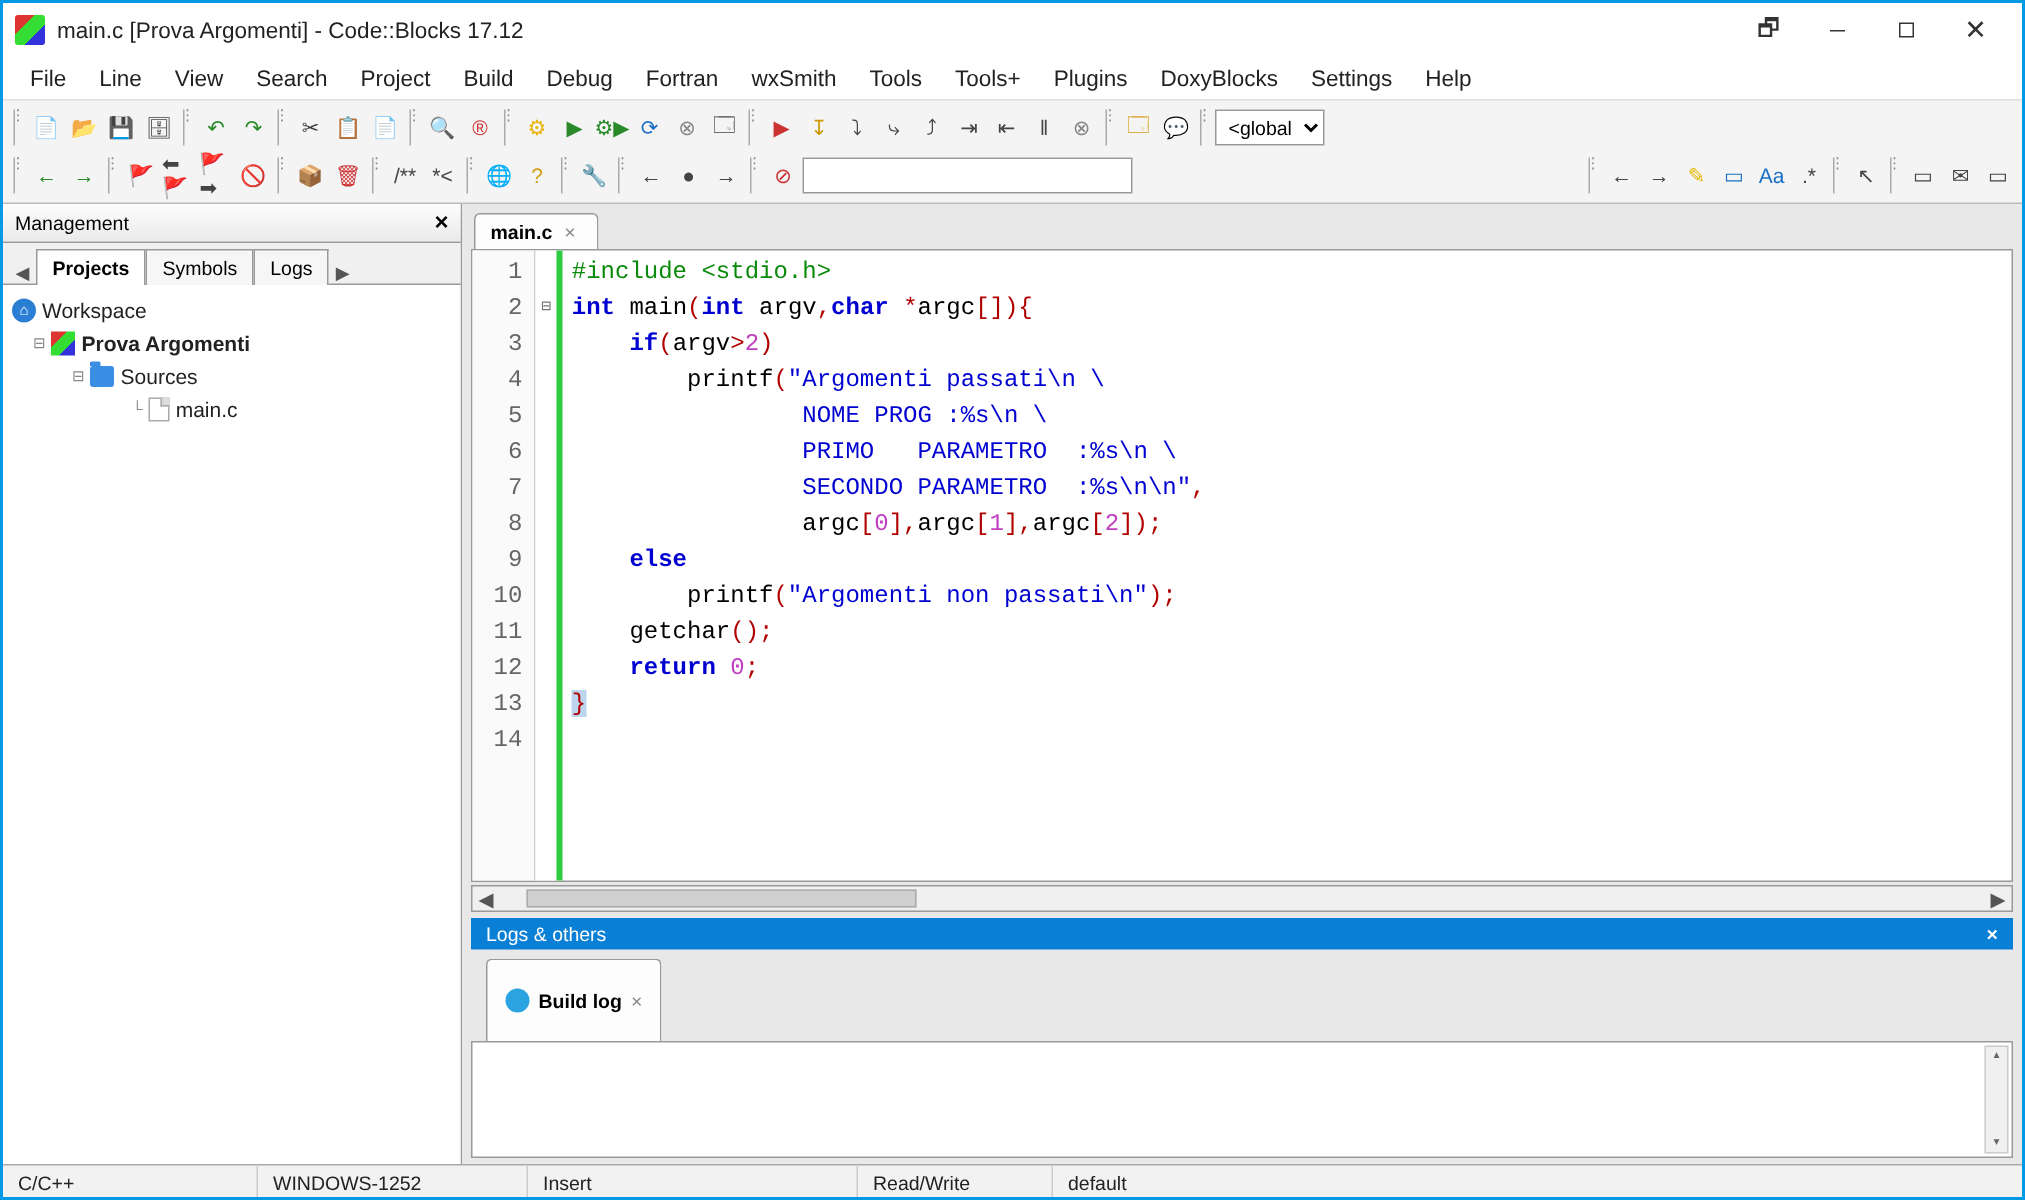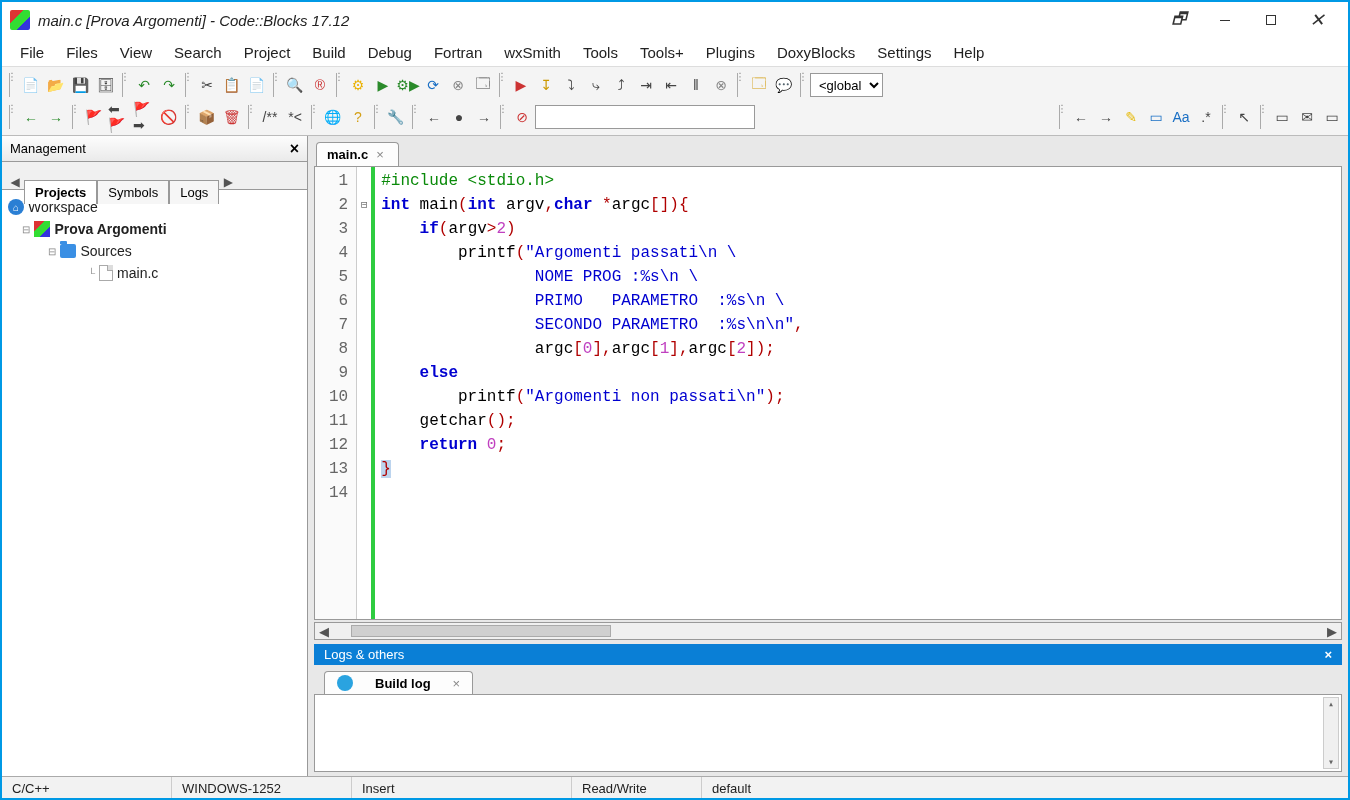--- a/index.html
+++ b/index.html
@@ -1,17 +1,17 @@
 <!DOCTYPE html>
 <html><head>
 <meta charset="utf-8">
 <style>
 * { margin: 0; padding: 0; box-sizing: border-box; }
 body { font-family: "Segoe UI", Tahoma, sans-serif; font-size: 13px; background: #fff; overflow: hidden; width: 1350px; height: 800px; border: 2px solid #0099e5; }
-.titlebar { height: 36px; background: #fff; display: flex; align-items: center; padding: 0 8px; font-style: italic; }
+.titlebar { height: 36px; background: #fff; display: flex; align-items: center; padding: 0 8px; }
 .titlebar .app-icon { width: 20px; height: 20px; margin-right: 8px; background: linear-gradient(135deg,#d33 0 33%,#3d3 33% 66%,#33d 66%); border-radius: 2px; }
 .titlebar .title { flex: 1; font-size: 15px; color: #222; }
 .titlebar .winbtn { width: 46px; height: 30px; display: flex; align-items: center; justify-content: center; font-size: 16px; color: #333; }
 .titlebar .sq { width:10px; height:10px; border:1px solid #333; }
 .titlebar .min { width:10px; height:1px; background:#333; }
 .titlebar .x { font-size:18px; font-weight:300; }
 .menubar { height: 28px; display: flex; align-items: center; padding: 0 8px; gap: 2px; color: #222; font-size: 15px; }
 .menubar span { padding: 2px 10px; }
 .toolbars { background: #f4f4f4; border-top:1px solid #ddd; border-bottom:1px solid #bbb; padding: 2px 4px; }
 .toolbar-row { display: flex; align-items: center; height: 32px; gap: 1px; flex-wrap: nowrap; }
@@ -19,21 +19,21 @@
 .tb-sep::before { content:"⋮"; position:absolute; left:-3px; top:-2px; color:#888; font-size:10px; }
 .tbbtn { width: 24px; height: 24px; display: flex; align-items: center; justify-content: center; font-size: 14px; color: #444; background:#f4f4f4; border:1px solid transparent; border-radius:2px; }
 .combo { height: 24px; border: 1px solid #999; background: #fff; font-size: 13px; padding: 2px 4px; min-width: 100px; }
 .combo.short { min-width: 60px; }
 .main { display: flex; height: calc(100% - 36px - 28px - 68px - 24px); }
 .sidebar { width: 306px; border-right: 1px solid #999; display:flex; flex-direction:column; }
 .sidebar-title { background: linear-gradient(#fdfdfd,#eaeaea); border-bottom:1px solid #999; height:26px; display:flex; align-items:center; padding:0 8px; font-size:13px; }
 .sidebar-title .x { margin-left:auto; font-weight:bold; font-size:16px; }
 .sidebar-tabs { height: 28px; display:flex; align-items:flex-end; background:#f0f0f0; border-bottom:1px solid #999; padding:0 4px; gap:0; }
 .sidebar-tabs .arrow { width:18px; text-align:center; color:#555; font-size:12px; }
-.sidebar-tabs .tab { padding:4px 10px; border:1px solid #999; border-bottom:none; background:#f6f6f6; font-size:13px; position:relative; top:15px; }
+.sidebar-tabs .tab { padding:4px 10px; border:1px solid #999; border-bottom:none; background:#f6f6f6; font-size:13px; position:relative; top:1px; }
 .sidebar-tabs .tab.active { background:#fff; font-weight:bold; }
 .tree { padding:6px 6px; font-size:14px; color:#222; flex:1; overflow:auto; background:#fff; }
 .tree .row { display:flex; align-items:center; height:22px; gap:4px; }
 .tree .ind1 { padding-left:14px; }
 .tree .ind2 { padding-left:40px; }
 .tree .ind3 { padding-left:80px; }
 .tree .dots { color:#888; font-size:10px; letter-spacing:-2px; margin-right:2px; }
 .ico-home { width:16px; height:16px; background:#2a7fd4; border-radius:50%; display:inline-flex; align-items:center; justify-content:center; color:#fff; font-size:10px; }
 .ico-blocks { width:16px; height:16px; display:inline-block; background:linear-gradient(135deg,#d33 0 33%,#3d3 33% 66%,#33d 66%); }
 .ico-folder { width:16px; height:14px; background:#3a8fe4; border-radius:2px; display:inline-block; position:relative; }
@@ -57,21 +57,21 @@
 .str { color:#0000d0; }
 .op { color:#b00000; }
 .cursel { background:#bcd4ee; }
 .hscroll { height:18px; background:#f0f0f0; border:1px solid #999; margin:0 6px 2px; display:flex; align-items:center; }
 .hscroll .thumb { height:12px; background:#cfcfcf; width:260px; margin-left:18px; border:1px solid #aaa; }
 .hscroll .arrow { width:18px; text-align:center; color:#555; }
 .hscroll .spacer { flex:1; }
 .logs-header { background:#0a7fd6; color:#fff; font-size:13px; padding:3px 10px; display:flex; align-items:center; margin: 2px 6px 2px 6px; }
 .logs-header .x { margin-left:auto; font-weight:bold; }
 .logs-tabs { display:flex; padding:4px 10px 0; background:#e8e8e8; margin:0 6px 0; }
-.logs-tabs .tab { padding:3px 12px; border:1px solid #999; border-bottom:none; background:#fdfdfd; border-radius:4px 4px 0 0; font-size:13px; font-weight:bold; display:flex; align-items:center; gap:22px; }
+.logs-tabs .tab { padding:19px 12px; border:1px solid #999; border-bottom:none; background:#fdfdfd; border-radius:4px 4px 0 0; font-size:13px; font-weight:bold; display:flex; align-items:center; gap:6px; }
 .logs-tabs .tab .ico { width:16px; height:16px; border-radius:50%; background:#2aa3e0; display:inline-block; }
 .logs-tabs .tab .x { color:#888; font-weight:normal; }
 .logs-body { background:#fff; border:1px solid #999; margin:0 6px 4px; height:78px; padding:4px 8px; font-family:"Consolas","Courier New",monospace; color:#1a1ad4; font-style:italic; font-size:14px; position:relative; }
 .logs-body .scroll { position:absolute; right:2px; top:2px; bottom:2px; width:16px; background:#f0f0f0; border:1px solid #ccc; display:flex; flex-direction:column; justify-content:space-between; align-items:center; font-size:10px; color:#666; }
 .statusbar { height:24px; background:#f2f2f2; border-top:1px solid #aaa; display:flex; align-items:center; font-size:13px; color:#222; }
 .statusbar .cell { padding:0 10px; border-right:1px solid #ccc; height:100%; display:flex; align-items:center; }
 </style>
 </head>
 <body>
 
@@ -83,21 +83,21 @@
       <span class="min"></span>
     </span>
   <span class="winbtn">
       <span class="sq"></span>
     </span>
   <span class="winbtn x">✕</span>
 </div>
 
 <div class="menubar" id="menubar">
     <span>File</span>
-    <span>Files</span>
+    <span>Line</span>
     <span>View</span>
     <span>Search</span>
     <span>Project</span>
     <span>Build</span>
     <span>Debug</span>
     <span>Fortran</span>
     <span>wxSmith</span>
     <span>Tools</span>
     <span>Tools+</span>
     <span>Plugins</span>

